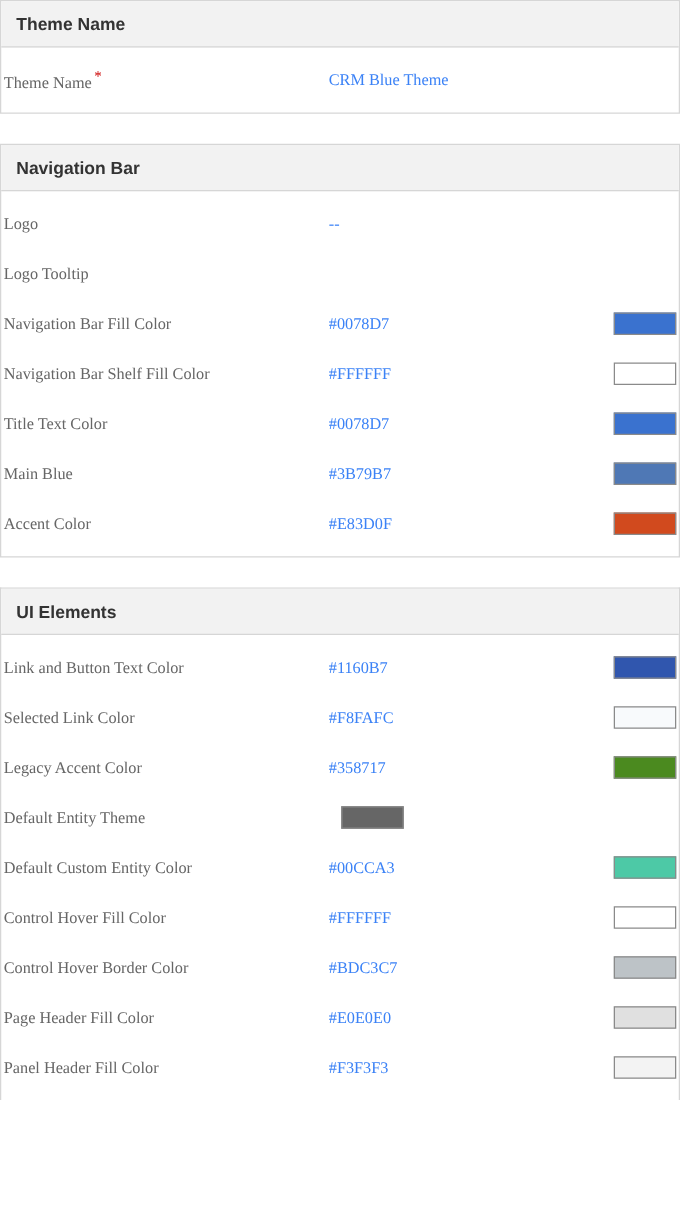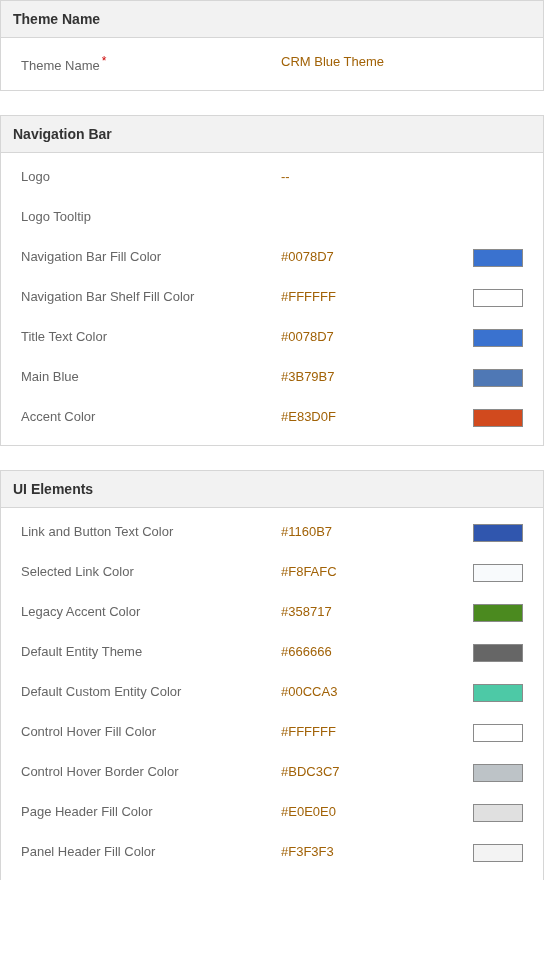--- a/index.html
+++ b/index.html
@@ -20,38 +20,39 @@
       font-weight: 600;
       font-size: 14px;
       color: #333;
       border-bottom: 1px solid #d6d6d6;
     }
     .section-body {
       padding: 6px 0;
     }
     .field-row {
       display: flex;
-      align-items: flex-start;
-      padding: 10px 20px;
+      align-items: center;
+      padding: 10px 2px;
       min-height: 40px;
+      font-family: Liberation Serif, serif;
     }
     .field-label {
       flex: 0 0 260px;
       color: #666;
       font-size: 13px;
     }
     .required {
       color: #c00;
       margin-left: 2px;
       font-size: 12px;
       vertical-align: super;
     }
     .field-value {
       flex: 1;
-      color: #a16207;
+      color: #3b82f6;
       font-size: 13px;
     }
     .swatch-cell {
       flex: 0 0 60px;
       display: flex;
       justify-content: flex-end;
     }
     .swatch {
       width: 50px;
       height: 18px;
@@ -154,21 +155,20 @@
     <div class="field-row">
       <div class="field-label">Legacy Accent Color</div>
       <div class="field-value">#358717</div>
       <div class="swatch-cell">
           <span class="swatch" style="background:#4B8A1F;"></span>
         </div>
     </div>
 
     <div class="field-row">
       <div class="field-label">Default Entity Theme</div>
-      <div class="field-value">#666666</div>
       <div class="swatch-cell">
           <span class="swatch" style="background:#666666;"></span>
         </div>
     </div>
 
     <div class="field-row">
       <div class="field-label">Default Custom Entity Color</div>
       <div class="field-value">#00CCA3</div>
       <div class="swatch-cell">
           <span class="swatch" style="background:#4DC9A6;"></span>

